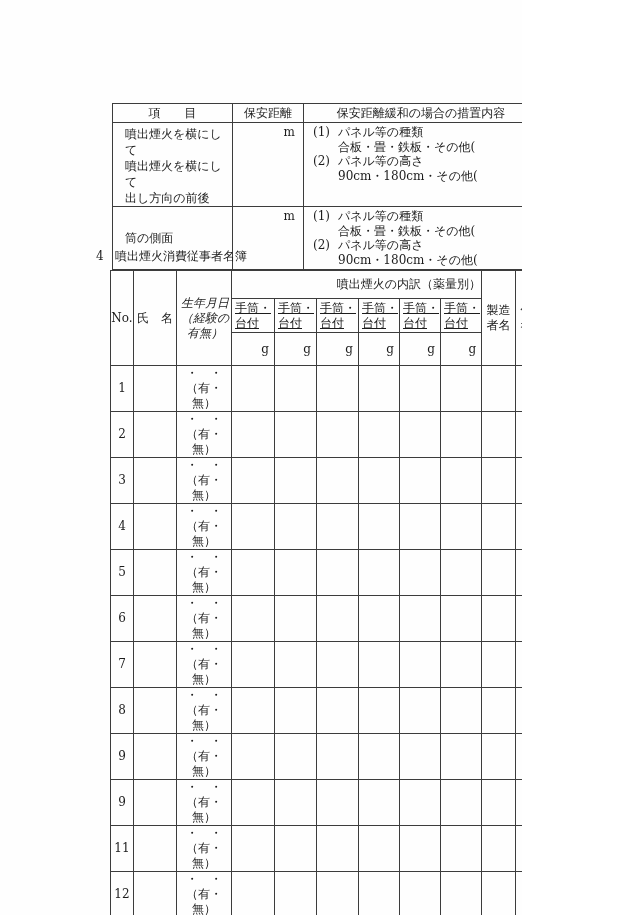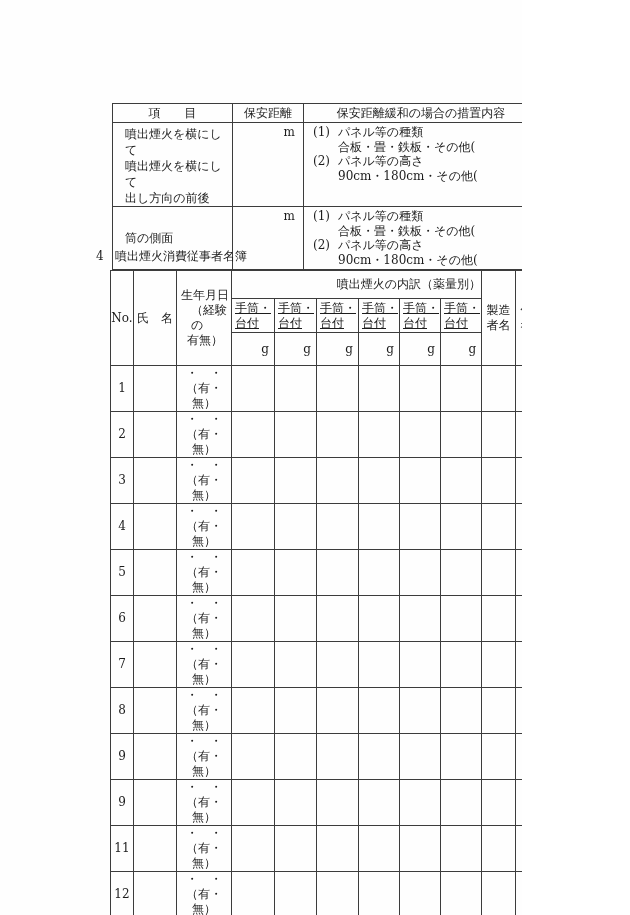--- a/index.html
+++ b/index.html
@@ -27,22 +27,22 @@
   .sec4 { position:absolute; left:96px; top:249px; display:flex; line-height:15px; }
   .sec4 .num { width:19px; }
 
   
   .t2 { position:absolute; left:110px; top:270px; width:427px; }
   .t2 th, .t2 td { line-height:15px; }
   .t2 .h1 th { height:27px; text-align:right; }
   .t2 .h2 th { height:33px; text-align:left; padding-left:3px;text-decoration:underline; }
   .t2 .h3 td { height:32px; text-align:right; padding-right:5px; }
   .t2 th.span3 { text-align:center; }
-  .t2 th.dobh { text-align:left; padding-left:4px; }
-  .t2 th.dobh .l2 { padding-left:0px;margin-left:10px; }
+  .t2 th.dobh { text-align:left; padding-left:4px;font-style:italic; }
+  .t2 th.dobh .l2 { padding-left:0px; }
   .t2 th.dobh .l3 { padding-left:6px; }
   .t2 tbody td { height:32.3px; }
   .t2 tbody .c-no { text-align:center; }
   .t2 tbody .c-dob { text-align:center; }
   .t2 tbody tr:last-child td { border-bottom:none; }
 </style>
 </head>
 <body>
 
 <div class="page">

